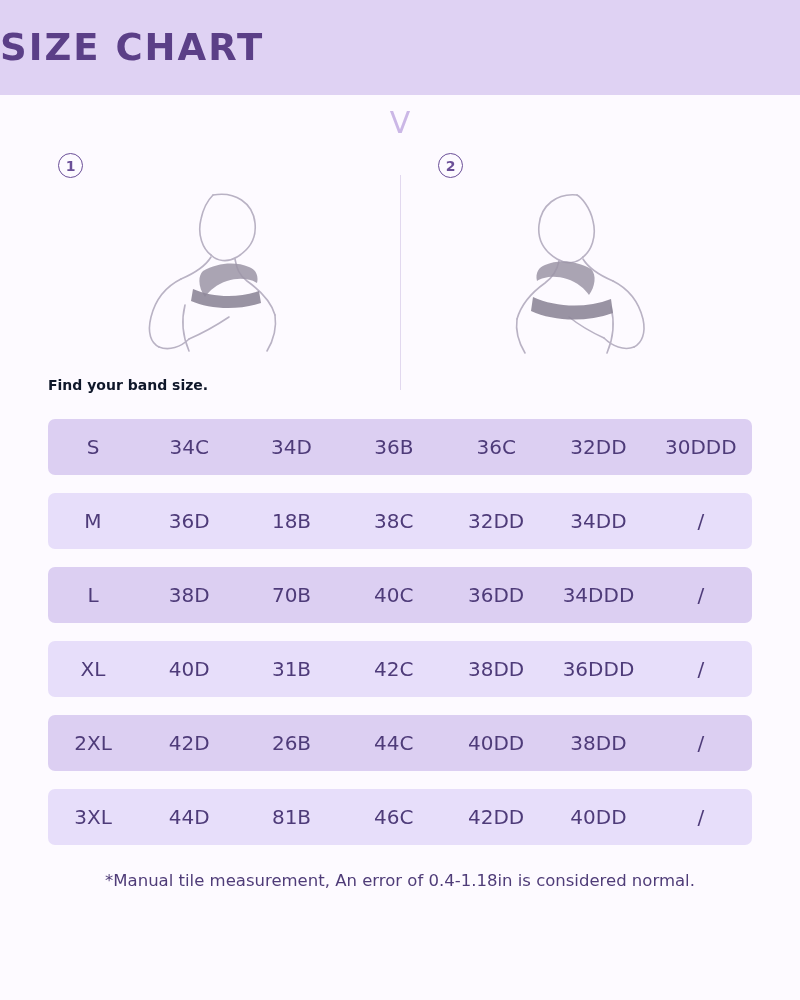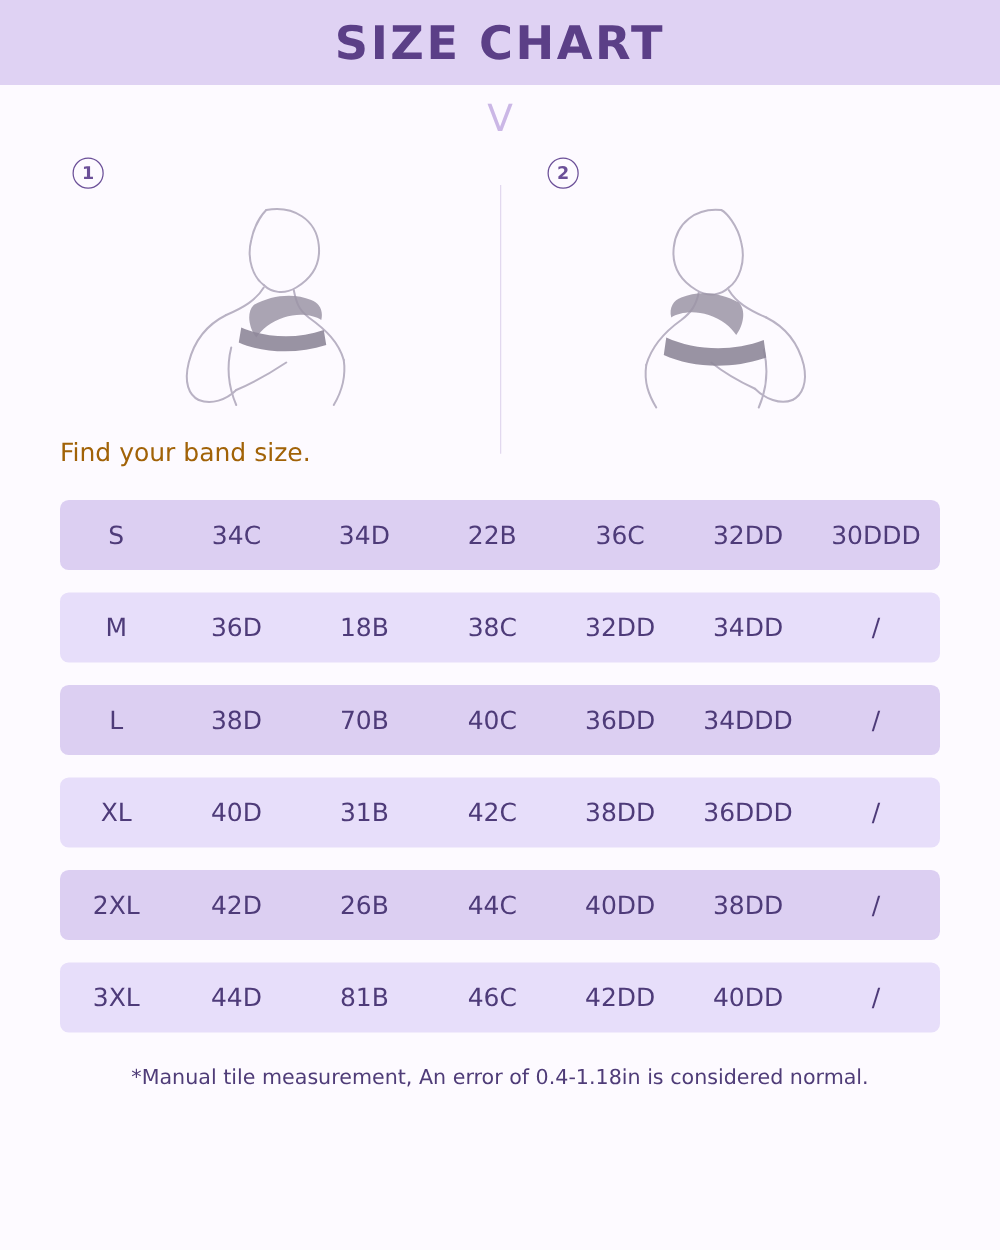--- a/index.html
+++ b/index.html
@@ -15,25 +15,24 @@
   }
   .page {
     position: relative;
     width: 800px;
     height: 1000px;
     background: #fdfaff;
     box-sizing: border-box;
   }
   
   .header {
-    height: 68px;
+    height: 95px;
     background: #dfd2f3;
     display: flex;
     align-items: center;
-    justify-content: center;
   }
   .header-title {
     font-family: "DejaVu Sans", sans-serif;
     font-weight: bold;
     font-size: 37px;
     letter-spacing: 2px;
     color: #5b3f87;
   }
   
   .chevron-wrap {
@@ -96,23 +95,23 @@
   }
   .step-figure {
     height: 175px;
     display: flex;
     align-items: center;
     justify-content: center;
     margin-top: 4px;
   }
   
   .band-title {
-    font-size: 20px;
-    font-weight: normal;
-    color: #a16207;
+    font-size: 14px;
+    font-weight: bold;
+    color: #0f172a;
     margin: 20px 0 0 48px;
   }
   
   .table {
     margin: 26px 48px 0 48px;
   }
   .row {
     display: flex;
     align-items: center;
     height: 56px;
@@ -216,21 +215,21 @@
   </div>
 
   <div class="band-title">Find your band size.</div>
 
   <div class="table">
 
     <div class="row shade-a">
       <div class="cell size-col">S</div>
       <div class="cell">34C</div>
       <div class="cell">34D</div>
-      <div class="cell">22B</div>
+      <div class="cell">36B</div>
       <div class="cell">36C</div>
       <div class="cell">32DD</div>
       <div class="cell">30DDD</div>
     </div>
 
     <div class="row shade-b">
       <div class="cell size-col">M</div>
       <div class="cell">36D</div>
       <div class="cell">18B</div>
       <div class="cell">38C</div>

